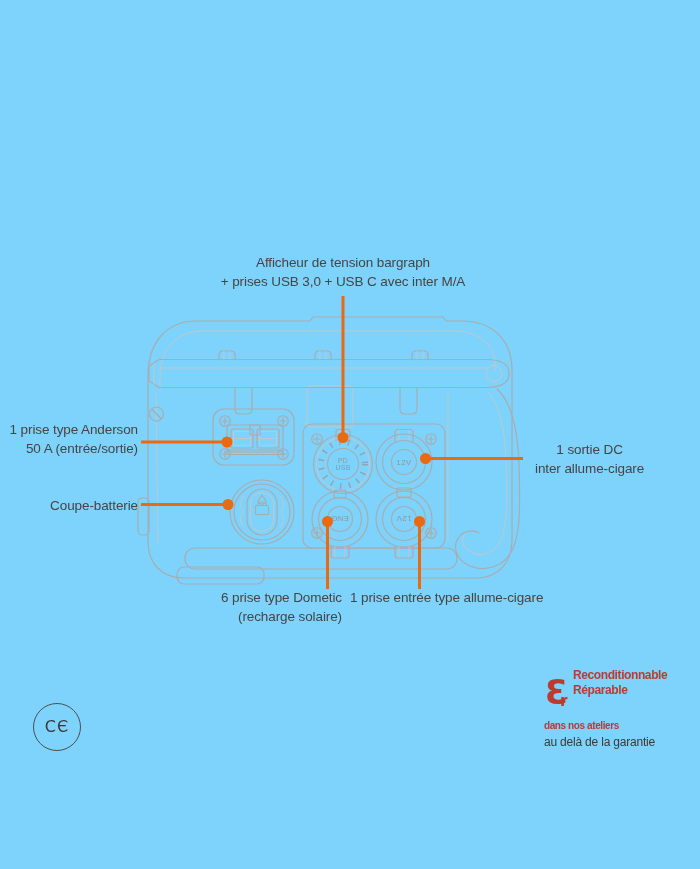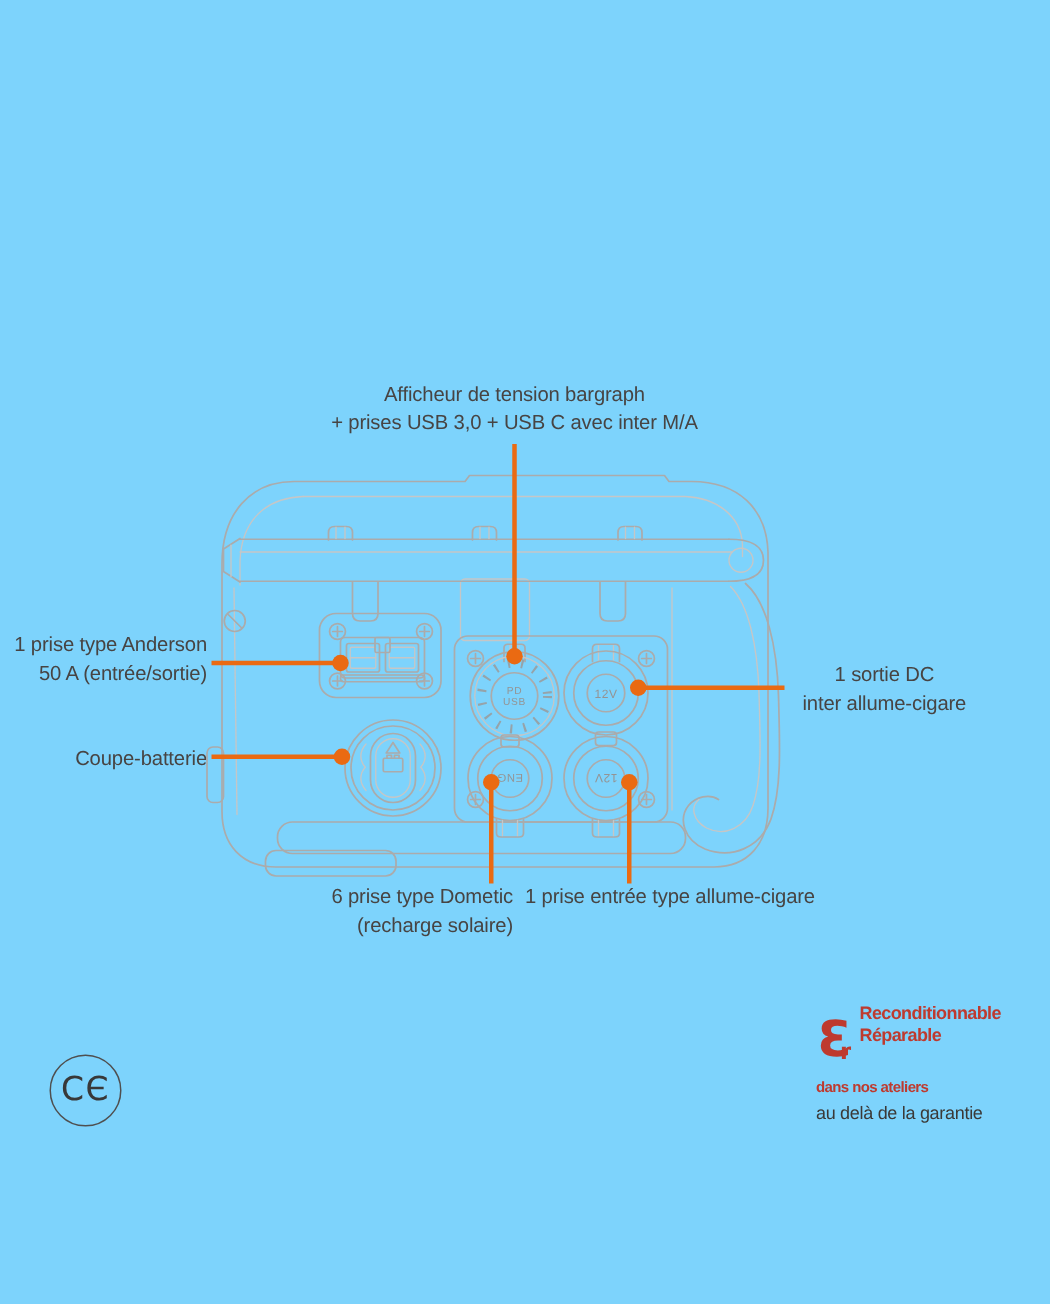--- a/index.html
+++ b/index.html
@@ -13,21 +13,21 @@
   #device{position:absolute;left:100px;top:290px;}
   .ln{fill:none;stroke:#ababab;stroke-width:1.15;stroke-linecap:round;stroke-linejoin:round;}
   .lnl{fill:none;stroke:#c6c6c6;stroke-width:0.9;stroke-linecap:round;}
   .tick{fill:none;stroke:#9a9a9a;stroke-width:6;opacity:.85;}
   .ptxt{fill:#949494;font-family:"Liberation Sans",sans-serif;letter-spacing:.4px;}
   .oline{stroke:#EA6A12;stroke-width:3;fill:none;}
   .odot{fill:#EA6A12;stroke:none;}
   
   .ce{position:absolute;left:33px;top:703px;width:48px;height:48px;border:1.6px solid #4f4f4f;
       border-radius:50%;display:flex;align-items:center;justify-content:center;box-sizing:border-box;}
-  .ce span{font-family:"DejaVu Sans",sans-serif;font-size:22px;color:#383838;letter-spacing:1px;
+  .ce span{font-family:"DejaVu Sans",sans-serif;font-size:16px;color:#383838;letter-spacing:1px;
            transform:translateY(-1px);}
   
   .amp-e{position:absolute;left:545px;top:676px;font-family:"DejaVu Sans",sans-serif;
          font-size:33px;line-height:33px;font-weight:700;color:#BE3A2F;}
   .amp-r{position:absolute;left:560px;top:694px;font-family:"DejaVu Sans",sans-serif;
          font-size:15px;line-height:15px;font-weight:700;color:#BE3A2F;}
   .badge-line{position:absolute;white-space:nowrap;font-weight:700;color:#BE3A2F;
               font-size:12px;line-height:13px;letter-spacing:-0.4px;}
   .bl1{left:573px;top:684px;}
   .bl2{left:573px;top:669px;}

